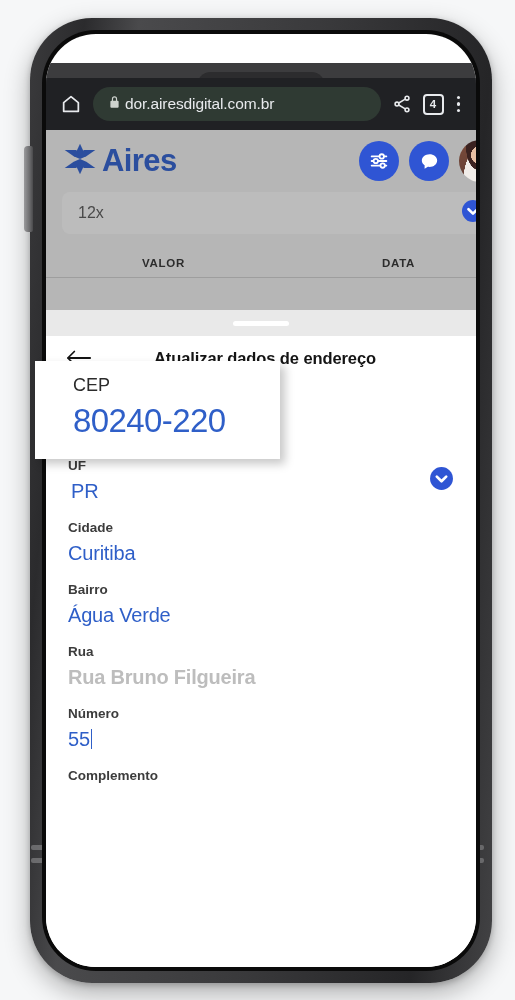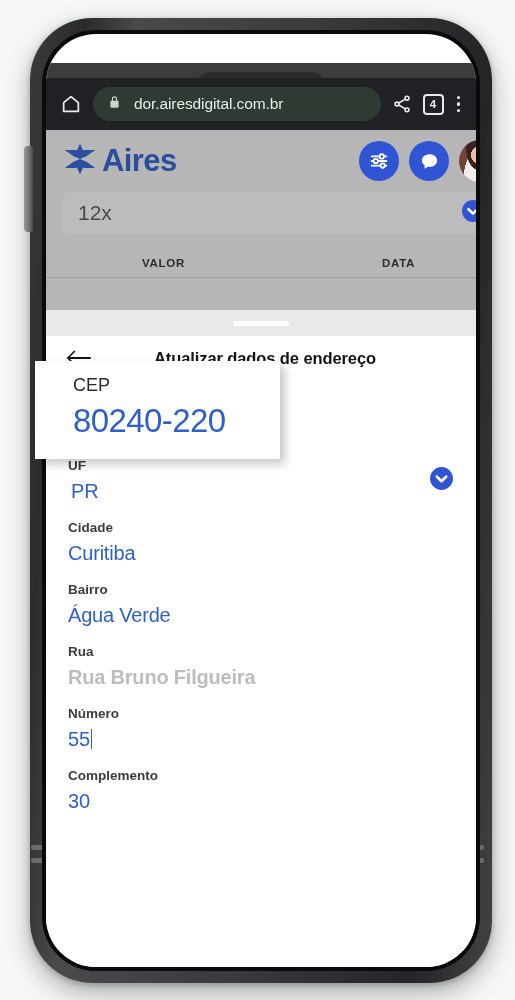--- a/index.html
+++ b/index.html
@@ -87,21 +87,21 @@
   .bat-bar { flex:1; height:100%; background:#fff; }
 
   
   #browser-bar {
     position:absolute; left:0; top:44px; width:430px; height:52px;
     background:#202124; display:flex; align-items:center; padding:0 14px; gap:11px;
   }
   #home-icon { width:22px; height:22px; flex:0 0 auto; }
   #omnibox {
     flex:1; height:34px; border-radius:17px; background:#2f3a33;
-    display:flex; align-items:center; padding:0 14px; gap:16px; overflow:hidden;
+    display:flex; align-items:center; padding:0 14px; gap:7px; overflow:hidden;
   }
   #lock-icon { flex:0 0 auto; }
   #omnibox-url {
     color:#e8eaed; font-size:15.5px; white-space:nowrap;
     margin-left:-4px; letter-spacing:-.1px;
   }
   #share-icon { width:20px; height:20px; flex:0 0 auto; }
   #tab-count {
     width:21px; height:21px; border:2px solid #e8eaed; border-radius:4px;
     color:#e8eaed; font-size:11.5px; font-weight:bold;
@@ -129,21 +129,21 @@
     width:42px; height:42px; border-radius:50%; overflow:hidden;
     background: radial-gradient(circle at 50% 36%, #e8c0a4 0 26%, transparent 27%),
                 radial-gradient(ellipse at 50% 20%, #3b2220 0 46%, transparent 47%),
                 radial-gradient(ellipse at 50% 95%, #f0ece8 0 55%, transparent 56%),
                 linear-gradient(160deg,#7c4b3a,#5a3a33);
   }
   #select-12x {
     margin:0 16px; height:42px; border-radius:8px; background:#bcbcbc;
     display:flex; align-items:center; padding:0 16px;
   }
-  #select-12x-label { color:#4a4a4a; font-size:21px; }
+  #select-12x-label { color:#4a4a4a; font-size:16px; }
   #select-12x-chevron { margin-left:auto; }
   #table-head {
     margin-top:14px; display:flex; height:30px; align-items:center;
     border-bottom:1px solid #9e9e9e;
   }
   #table-head > div { flex:1; text-align:center; color:#2c2c2c;
     font-size:11.5px; font-weight:bold; letter-spacing:.7px; }
   #col-data { border-right:1px solid #9e9e9e; }
 
   
@@ -380,21 +380,20 @@
         <div class="field">
           <div class="field-col">
             <div class="field-label">Número</div>
             <div class="field-value"><span>55</span><span class="caret"></span></div>
           </div>
         </div>
 
         <div class="field">
           <div class="field-col">
             <div class="field-label">Complemento</div>
-            <div class="field-value">30</div>
           </div>
         </div>
 
       </div>
     </div>
   </div>
 
   <div id="cep-magnifier">
     <div class="mag-label">CEP</div>
     <div class="mag-value">80240-220</div>

